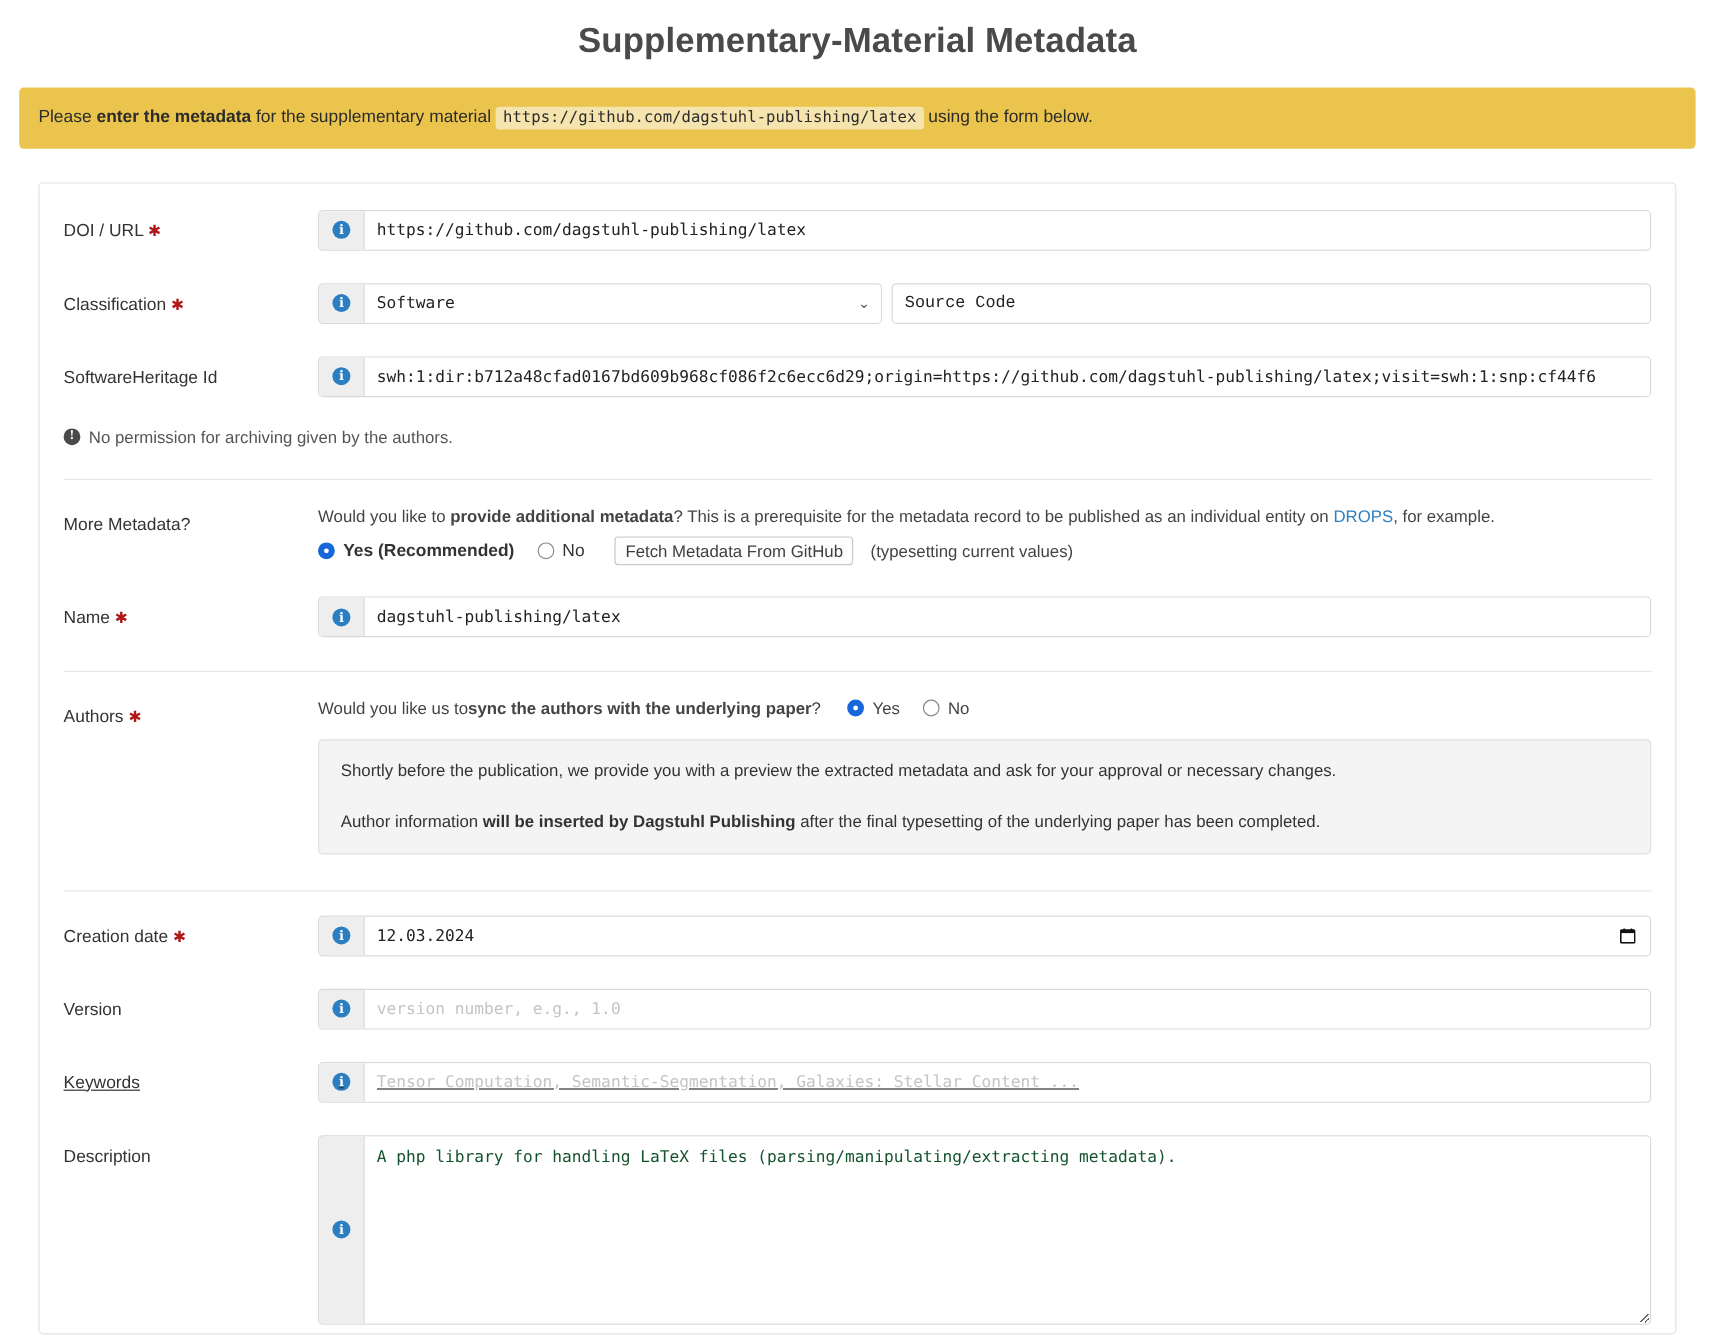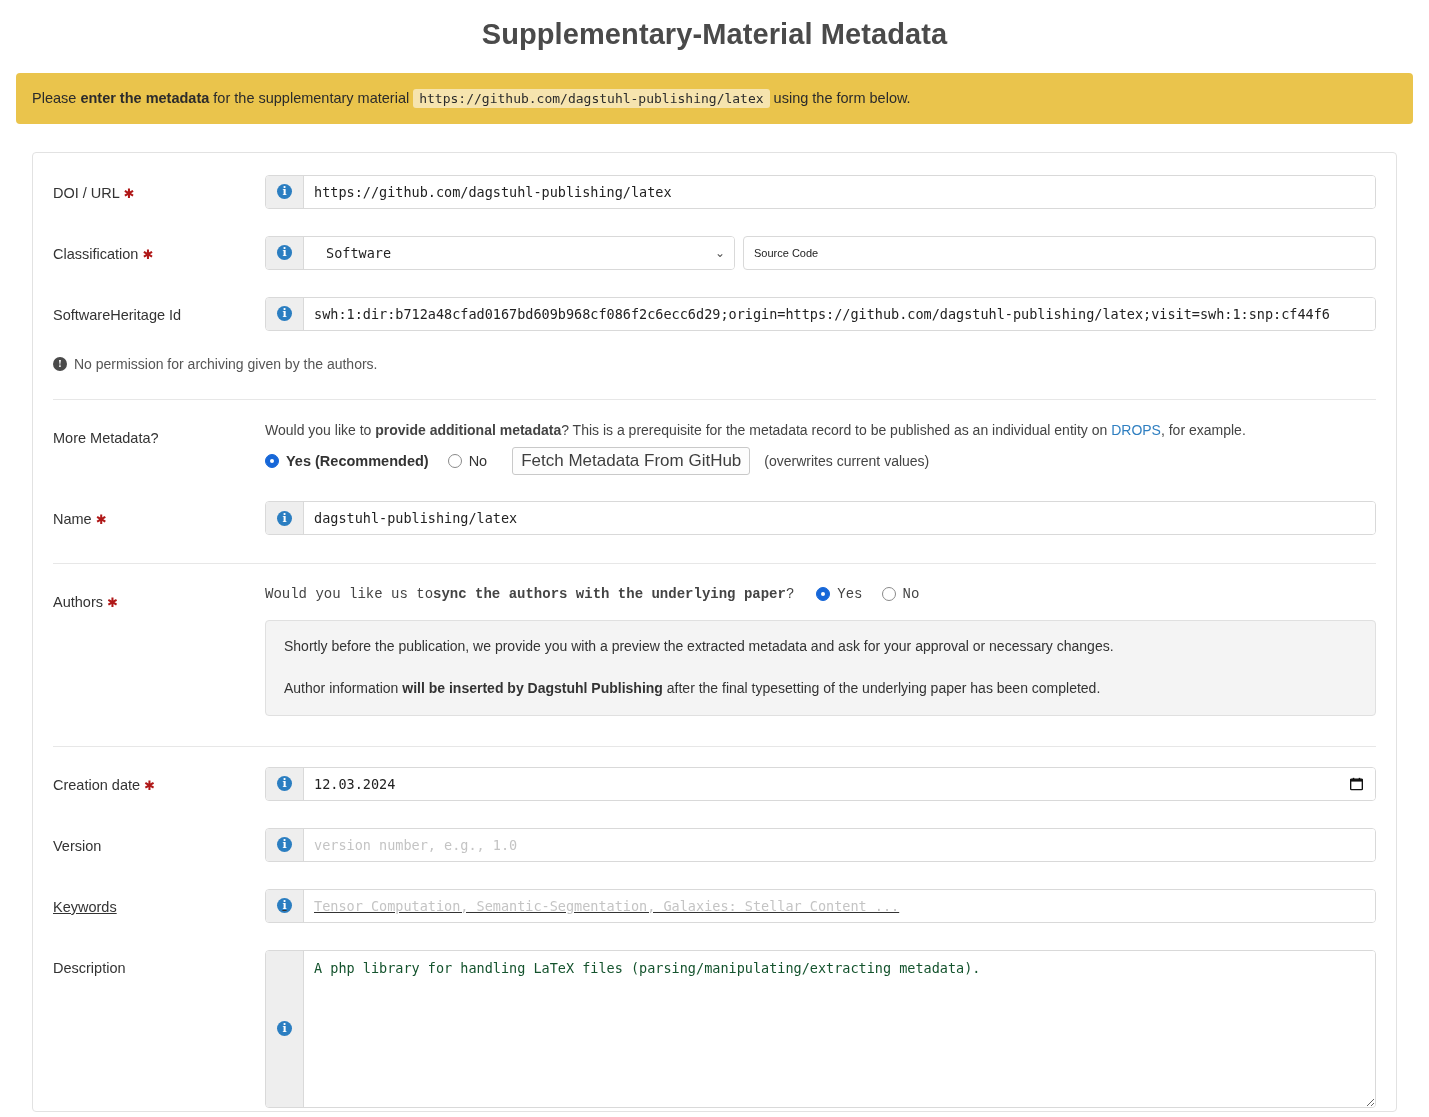--- a/index.html
+++ b/index.html
@@ -109,42 +109,42 @@
   }
   .ig-input::placeholder { color: #c4c4c4; }
   .ig-select {
     flex: 1 1 auto;
     min-width: 0;
     border: none;
     outline: none;
     font-family: "DejaVu Sans Mono", monospace;
     font-size: 13.5px;
     color: #222;
-    padding: 0 8px 0 22px;
+    padding: 0 8px 0 10px;
     background: #fff;
     -webkit-appearance: none;
     appearance: none;
     height: 100%;
   }
   .sel-wrap { position: relative; display: flex; flex: 1 1 auto; min-width: 0; }
   .sel-caret {
     position: absolute; right: 9px; top: 50%; transform: translateY(-50%);
     pointer-events: none; color: #555; font-size: 12px; line-height: 1;
   }
 
   .split { display: flex; gap: 0; }
   .split-left { flex: 0 0 470px; }
   .split-right { flex: 1 1 auto; margin-left: 8px; }
   .plain-input {
     width: 100%;
     height: 34px;
     border: 1px solid #d9d9d9;
     border-radius: 4px;
-    font-family: Liberation Sans, sans-serif;
-    font-size: 11px;
+    font-family: Liberation Mono, monospace;
+    font-size: 14px;
     color: #222;
     padding: 0 10px;
     outline: none;
     background: #fff;
   }
 
   .note-line {
     font-size: 14px;
     color: #555;
     padding: 0 20px;
@@ -186,21 +186,21 @@
     border-radius: 50%; background: #fff;
   }
   .radio-lbl { margin-right: 12px; }
   .radio-lbl.bold { font-weight: 700; }
 
   .mini-btn {
     border: 1px solid #c9c9c9;
     background: #fdfdfd;
     border-radius: 3px;
     font-family: "Liberation Sans", sans-serif;
-    font-size: 17px;
+    font-size: 14px;
     color: #3f3f3f;
     padding: 3px 8px;
     cursor: pointer;
     margin-left: 6px;
   }
   .after-btn { font-size: 14px; color: #444; margin-left: 7px; }
 
   .info-box {
     border: 1px solid #e0e0e0;
     background: #f4f4f4;
@@ -322,21 +322,21 @@
     <div class="row-field">
       <div class="helper-text">
         <span>Would you like to </span><b>provide additional metadata</b><span>? This is a prerequisite for the metadata record to be published as an individual entity on </span><a class="link" href="#">DROPS</a><span>, for example.</span>
       </div>
       <div class="radio-line">
         <span class="radio checked"></span>
         <span class="radio-lbl bold">Yes (Recommended)</span>
         <span class="radio"></span>
         <span class="radio-lbl">No</span>
         <button class="mini-btn">Fetch Metadata From GitHub</button>
-        <span class="after-btn">(overwrites current values)</span>
+        <span class="after-btn">(typesetting current values)</span>
       </div>
     </div>
   </div>
 
   <div class="row" style="padding-top:26px;">
     <div class="row-label">
       <span>Name</span>
       <span class="req">✱</span>
     </div>
     <div class="row-field">
@@ -350,21 +350,21 @@
   </div>
 
   <div class="divider" style="margin-top:28px;"></div>
 
   <div class="row" style="padding-top:20px;">
     <div class="row-label">
       <span>Authors</span>
       <span class="req">✱</span>
     </div>
     <div class="row-field">
-      <div class="helper-text" style="display:flex;align-items:center;gap:0;font-family:Liberation Mono, monospace;">
+      <div class="helper-text" style="display:flex;align-items:center;gap:0;">
         <span>Would you like us to </span>
           <b>sync the authors with the underlying paper</b>
           <span>?</span>
         <span style="display:inline-flex;align-items:center;gap:7px;margin-left:22px;">
           <span class="radio checked"></span>
           <span class="radio-lbl">Yes</span>
           <span class="radio"></span>
           <span class="radio-lbl">No</span>
         </span>
       </div>

